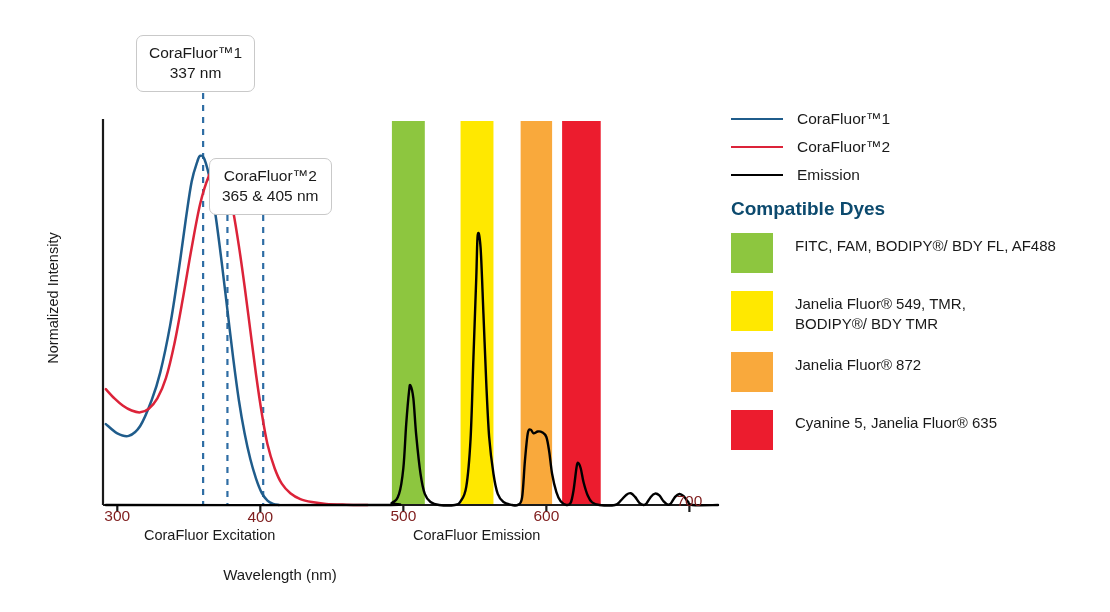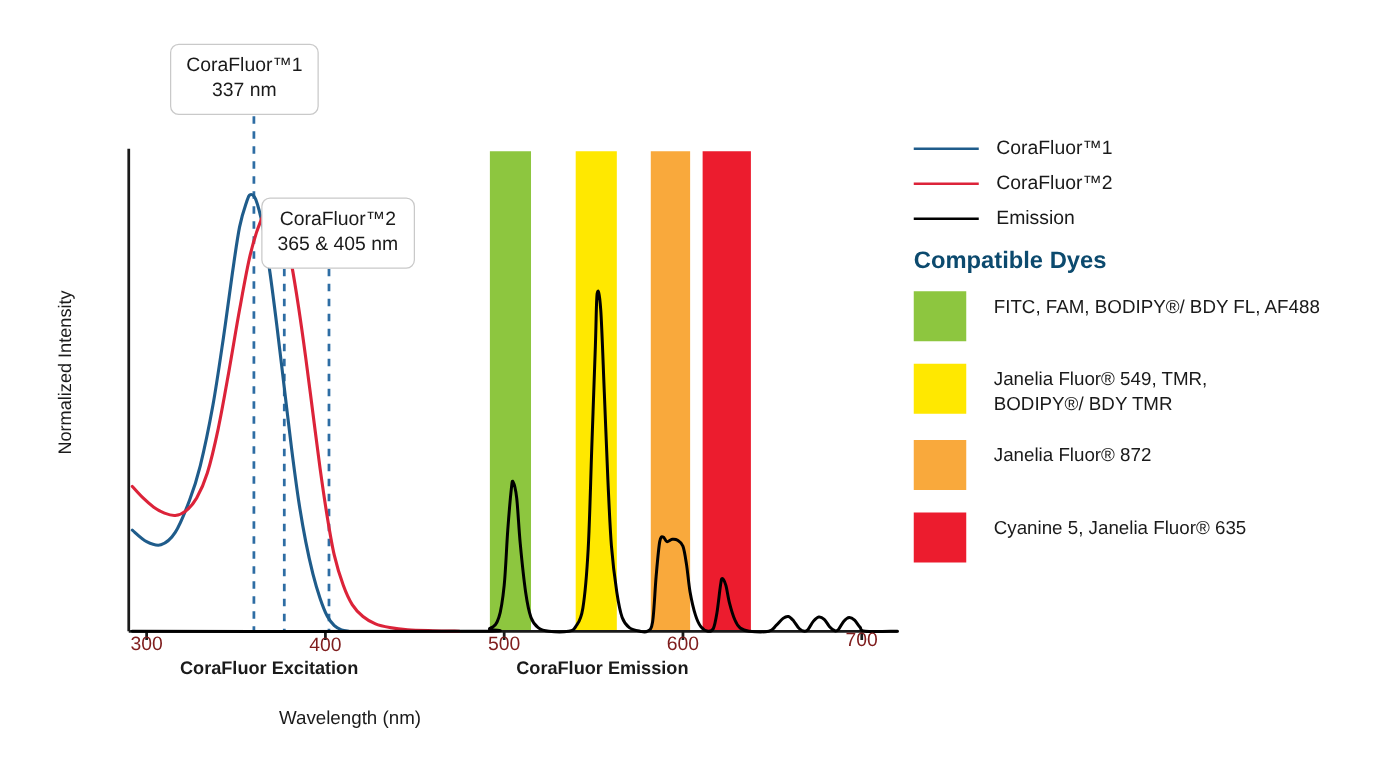--- a/index.html
+++ b/index.html
@@ -41,21 +41,20 @@
     color:#7f1d1d;
     text-align:center;
     width:60px;
   }
   .axis-sub{
     position:absolute;
     font-size:14.5px;
     color:#1a1a1a;
     text-align:center;
     white-space:nowrap;
-    font-weight:bold;
   }
   #xaxis-title{
     position:absolute;left:0;top:566px;width:560px;
     text-align:center;font-size:15px;color:#1a1a1a;
   }
   #yaxis-title{
     position:absolute;
     left:-42px;top:290px;
     width:190px;
     text-align:center;
@@ -123,21 +122,21 @@
   <div class="callout" id="callout-cf2">
     <span class="ln">CoraFluor™2</span>
     <span class="ln">365 &amp; 405 nm</span>
   </div>
 
   <div id="tick-labels">
       <div class="axis-tick" style="left: 87.3023px; top: 507px;">300</div>
       <div class="axis-tick" style="left: 230.326px; top: 508px;">400</div>
       <div class="axis-tick" style="left: 373.349px; top: 507px;">500</div>
       <div class="axis-tick" style="left: 516.372px; top: 507px;">600</div>
-      <div class="axis-tick" style="left: 659.395px; top: 504px;">700</div>
+      <div class="axis-tick" style="left: 659.395px; top: 492px;">700</div>
     </div>
 
   <div class="axis-sub" id="sub-exc" style="left:144px;top:527px;">CoraFluor Excitation</div>
   <div class="axis-sub" id="sub-emi" style="left:413px;top:527px;">CoraFluor Emission</div>
 
   <div id="xaxis-title">Wavelength (nm)</div>
   <div id="yaxis-title">Normalized Intensity</div>
 
   <div id="legend">
       <div class="lg-row">

